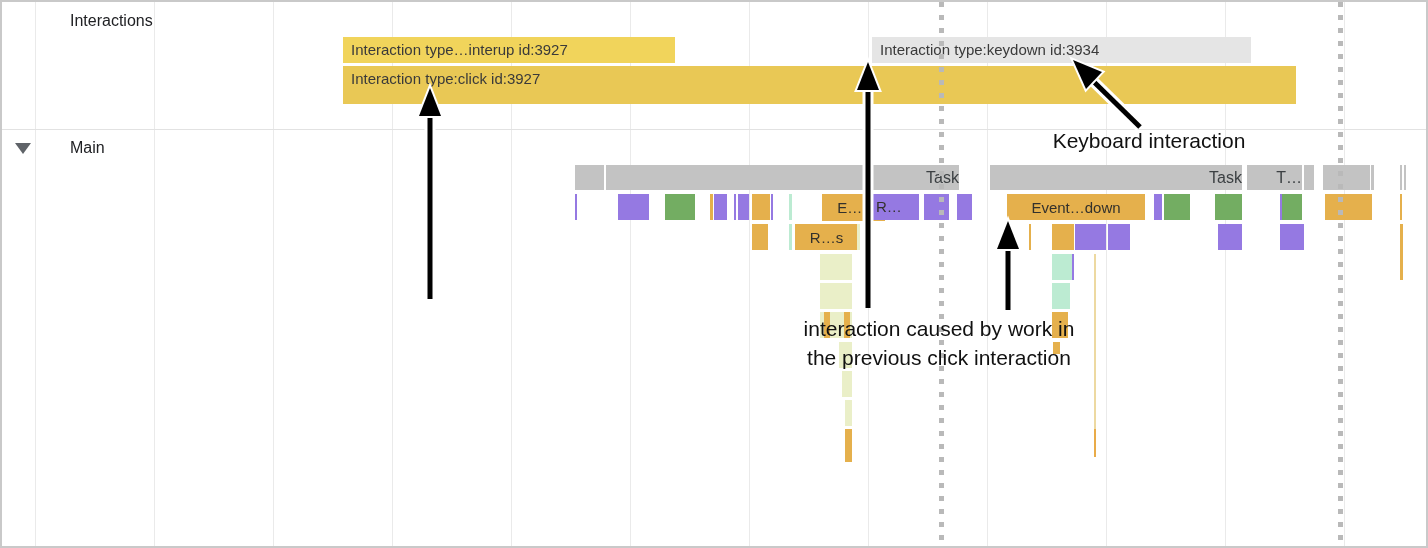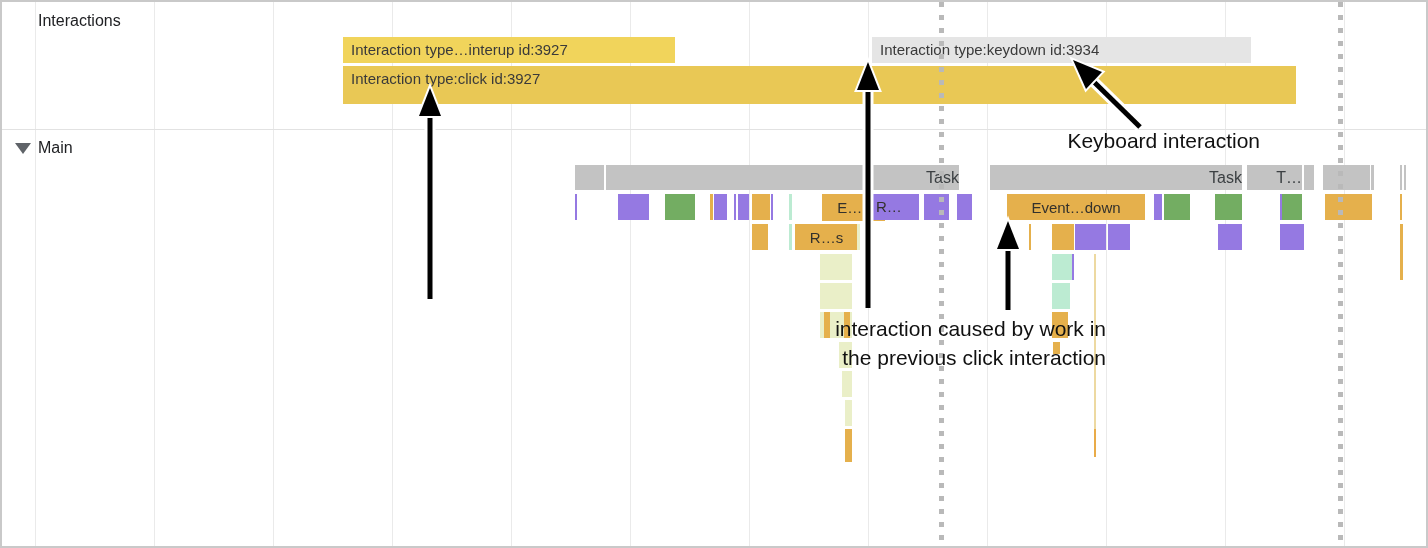--- a/index.html
+++ b/index.html
@@ -14,40 +14,41 @@
   }
   .vline{position:absolute;top:0;bottom:0;width:1px;background:#eaeaea;z-index:0;}
   .dline{
     position:absolute;top:0;bottom:0;width:5px;z-index:5;
     background:repeating-linear-gradient(to bottom,#b9b9b9 0 5px,transparent 5px 13px);
   }
   .track-divider{position:absolute;left:0;right:0;height:1px;background:#e2e2e2;z-index:1;}
   .track-label{
     position:absolute;font-size:16px;color:#202124;z-index:3;
     font-family:"Liberation Sans",sans-serif;
+    margin-left:32px;
   }
   .tri-down{
     position:absolute;width:0;height:0;z-index:3;cursor:pointer;
     border-left:8px solid transparent;border-right:8px solid transparent;
     border-top:11px solid #5f6368;
   }
   .blk{
     position:absolute;box-sizing:border-box;z-index:2;
     font-family:"Liberation Sans",sans-serif;
     font-size:15px;color:#33312c;white-space:nowrap;overflow:hidden;
   }
   .lbl-left{padding-left:8px;line-height:26px;}
   .lbl-center{display:flex;align-items:center;justify-content:center;}
   .task{font-size:16px;color:#3c4043;}
   .task.lbl-left{padding-left:4px;line-height:25px;text-align:right;}
   .bar{font-size:15px;color:#3a3a3a;}
   #arrow-layer{position:absolute;left:0;top:0;z-index:8;pointer-events:none;}
   .note{
     position:absolute;z-index:9;color:#111111;font-size:21px;
-    text-align:right;font-family:"Liberation Sans",sans-serif;
+    text-align:center;font-family:"Liberation Sans",sans-serif;
   }
   #note-inputdelay{line-height:29px;}
 </style>
 </head>
 <body>
 
 <div id="canvas">
 
   <div class="track-divider" style="top:127px"></div>
 

